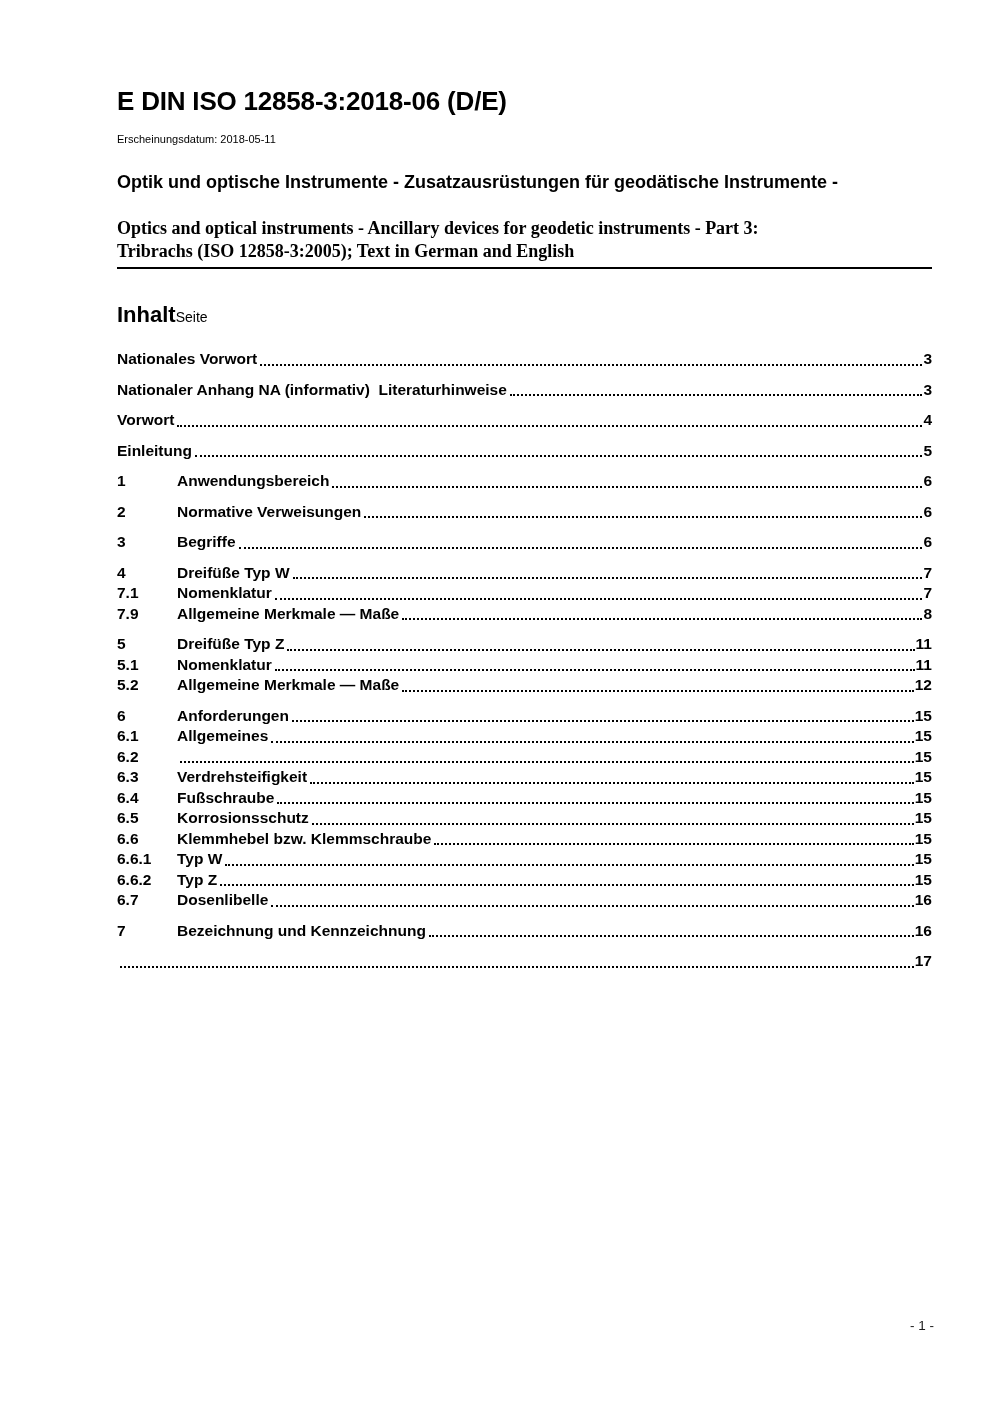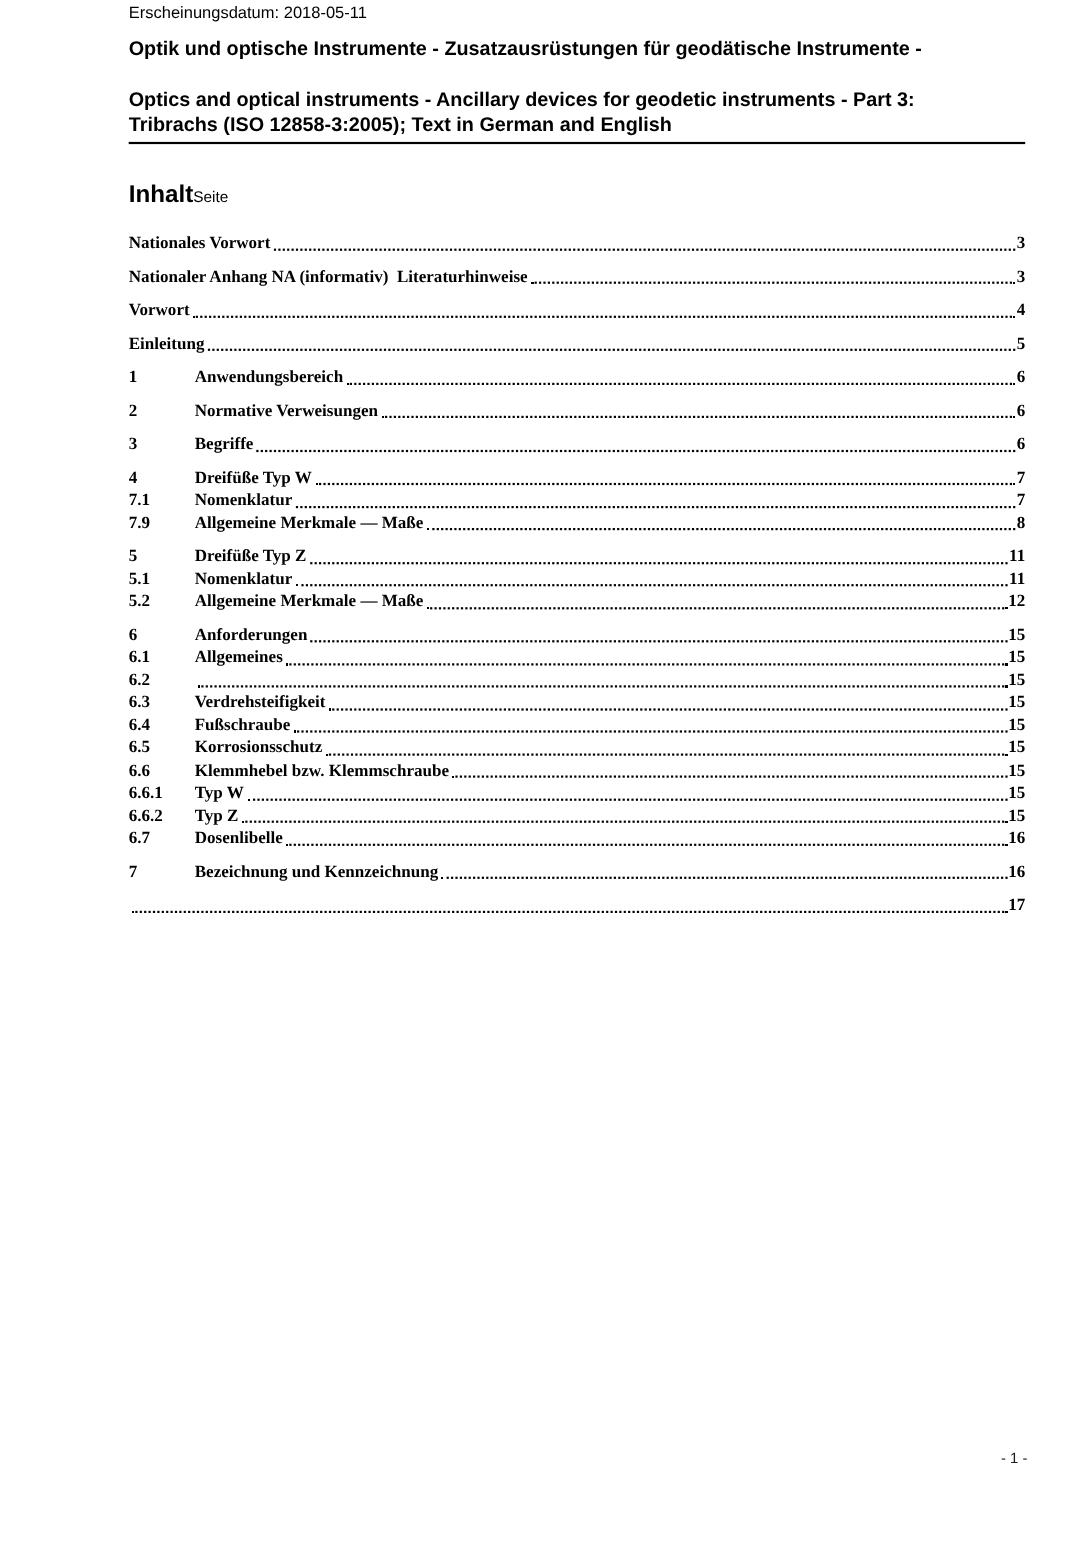--- a/index.html
+++ b/index.html
@@ -13,38 +13,38 @@
     overflow: hidden;
   }
   .content { position: absolute; left: 117px; width: 815px; top: 0; }
 
   .doc-number {
     margin: 86px 0 0 0;
     font-size: 26px; line-height: 30px;
     font-weight: bold;
     letter-spacing: -0.2px;
   }
-  .pubdate { font-size: 15px; line-height: 19px; margin-top: 2px; }
+  .pubdate { font-size: 11px; line-height: 19px; margin-top: 14px; }
 
   .doc-title { font-size: 18px; line-height: 23px; font-weight: bold; }
-  .title-de { margin-top: 12px; }
-  .title-en { margin-top: 23px; }
+  .title-de { margin-top: 22px; }
+  .title-en { margin-top: 23px; font-family: Liberation Serif, serif; }
 
   .rule { border-top: 2px solid #000; margin-top: 4px; height: 0; }
 
   .toc-header {
     display: flex; justify-content: flex-start; align-items: baseline;
     margin-top: 33px;
   }
   .toc-heading { font-size: 22px; font-weight: bold; }
   .toc-page-label { font-size: 14px; font-weight: normal; }
 
   .toc-list {
     margin-top: 21px;
-    font-family: Liberation Serif, serif;
+    font-family: Liberation Sans, sans-serif;
     font-weight: bold;
     font-size: 15.5px;
   }
   .toc-row {
     display: flex; align-items: flex-end;
     height: 20.5px; line-height: 20.5px;
   }
   .toc-row.major { margin-top: 10px; }
   .toc-num { width: 60px; flex: none; }
   .toc-label { flex: none; white-space: pre; }
@@ -61,20 +61,21 @@
     font-size: 13.5px; color: #1a1a1a;
     white-space: pre;
   }
 </style>
 </head>
 <body>
 
 <div class="page">
   <div class="content">
 
+    <h1 class="doc-number">E DIN ISO 12858-3:2018-06 (D/E)</h1>
     <div class="pubdate">Erscheinungsdatum: 2018-05-11</div>
 
     <div class="doc-title title-de">
       <div>Optik und optische Instrumente - Zusatzausrüstungen für geodätische Instrumente -</div>
     </div>
 
     <div class="doc-title title-en">
       <div>Optics and optical instruments - Ancillary devices for geodetic instruments - Part 3:</div>
       <div>Tribrachs (ISO 12858-3:2005); Text in German and English</div>
     </div>

